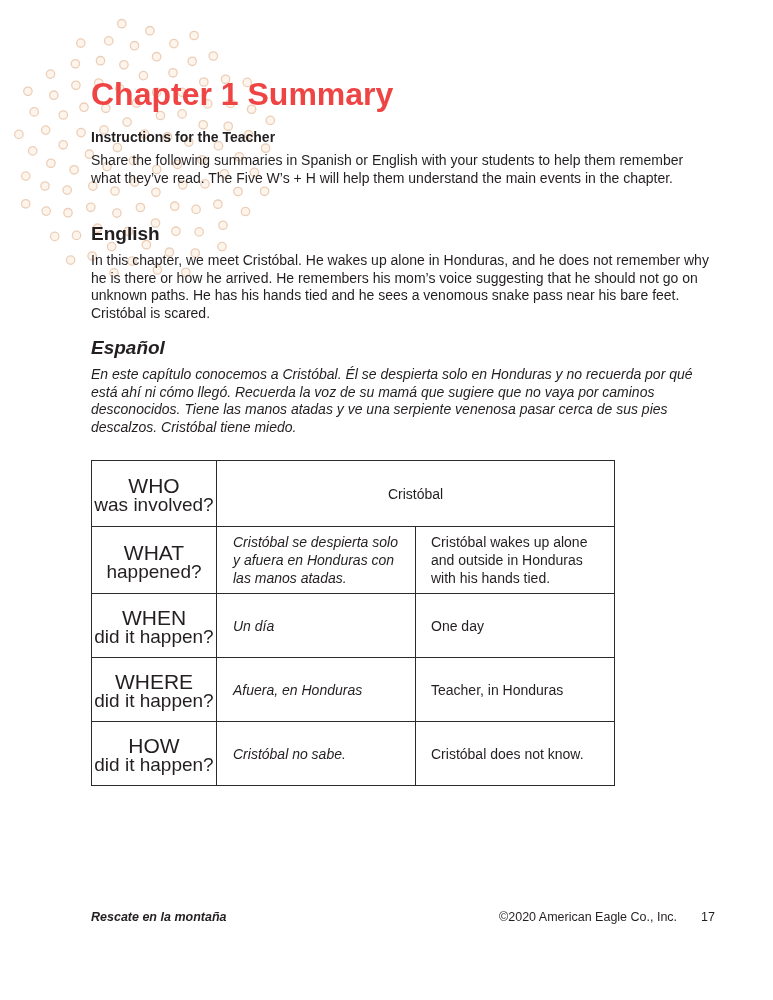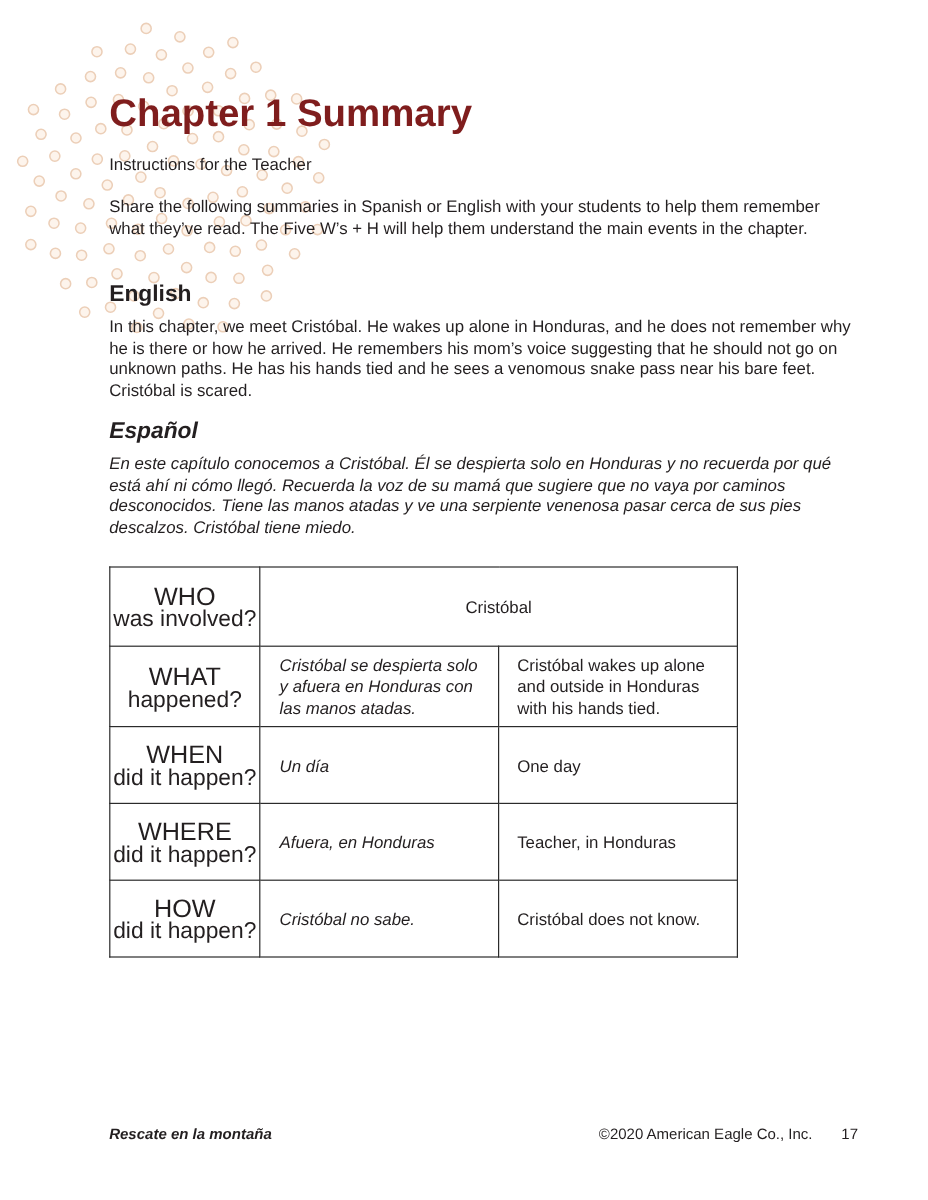--- a/index.html
+++ b/index.html
@@ -31,22 +31,22 @@
   }
   .page-title {
     font-size: 32px;
     font-weight: bold;
     color: #d8542c;
     letter-spacing: 0px;
     margin-bottom: 16px;
   }
   .instructions-heading {
     font-size: 14px;
-    font-weight: normal;
-    margin-bottom: 19px;
+    font-weight: bold;
+    margin-bottom: 7px;
   }
   .body-text {
     font-size: 14px;
     line-height: 17.5px;
   }
   .instructions-body { margin-bottom: 36px; }
   .section-heading {
     font-size: 19px;
     font-weight: bold;
     margin-bottom: 7px;
@@ -98,21 +98,21 @@
   .cell-english {
     font-size: 14px;
     line-height: 18px;
     padding: 6px 12px 6px 15px;
     width: 248px;
   }
   .page-footer {
     position: absolute;
     left: 91px;
     right: 58px;
-    top: 938px;
+    top: 910px;
     z-index: 1;
     display: flex;
     justify-content: space-between;
     align-items: baseline;
     font-size: 12.5px;
   }
   .footer-book {
     font-weight: bold;
     font-style: italic;
   }
@@ -224,21 +224,21 @@
     <circle cx="194.1" cy="35.5" r="4.2" fill="#fdf4ec" stroke="#eccfb8"></circle>
     <circle cx="185.8" cy="272.3" r="4.2" fill="#fdf4ec" stroke="#eccfb8"></circle>
     <circle cx="27.9" cy="91.3" r="4.2" fill="#fdf4ec" stroke="#eccfb8"></circle>
     <circle cx="270.3" cy="120.4" r="4.2" fill="#fdf4ec" stroke="#eccfb8"></circle>
     <circle cx="70.6" cy="260.1" r="4.2" fill="#fdf4ec" stroke="#eccfb8"></circle>
     <circle cx="121.8" cy="23.7" r="4.2" fill="#fdf4ec" stroke="#eccfb8"></circle>
   </svg>
 
 <div class="page-content">
 
-  <h1 class="page-title" style="color: #7f1d1d;">Chapter 1 Summary</h1>
+  <h1 class="page-title" style="color: #ef4444;">Chapter 1 Summary</h1>
 
   <div>
     <div class="instructions-heading">Instructions for the Teacher</div>
     <p class="body-text instructions-body">Share the following summaries in Spanish or English with your students to help them remember what they’ve read. The Five W’s + H will help them understand the main events in the chapter.</p>
   </div>
 
   <div>
     <h2 class="section-heading">English</h2>
     <p class="body-text english-body">In this chapter, we meet Cristóbal. He wakes up alone in Honduras, and he does not remember why he is there or how he arrived. He remembers his mom’s voice suggesting that he should not go on unknown paths. He has his hands tied and he sees a venomous snake pass near his bare feet. Cristóbal is scared.</p>
   </div>

